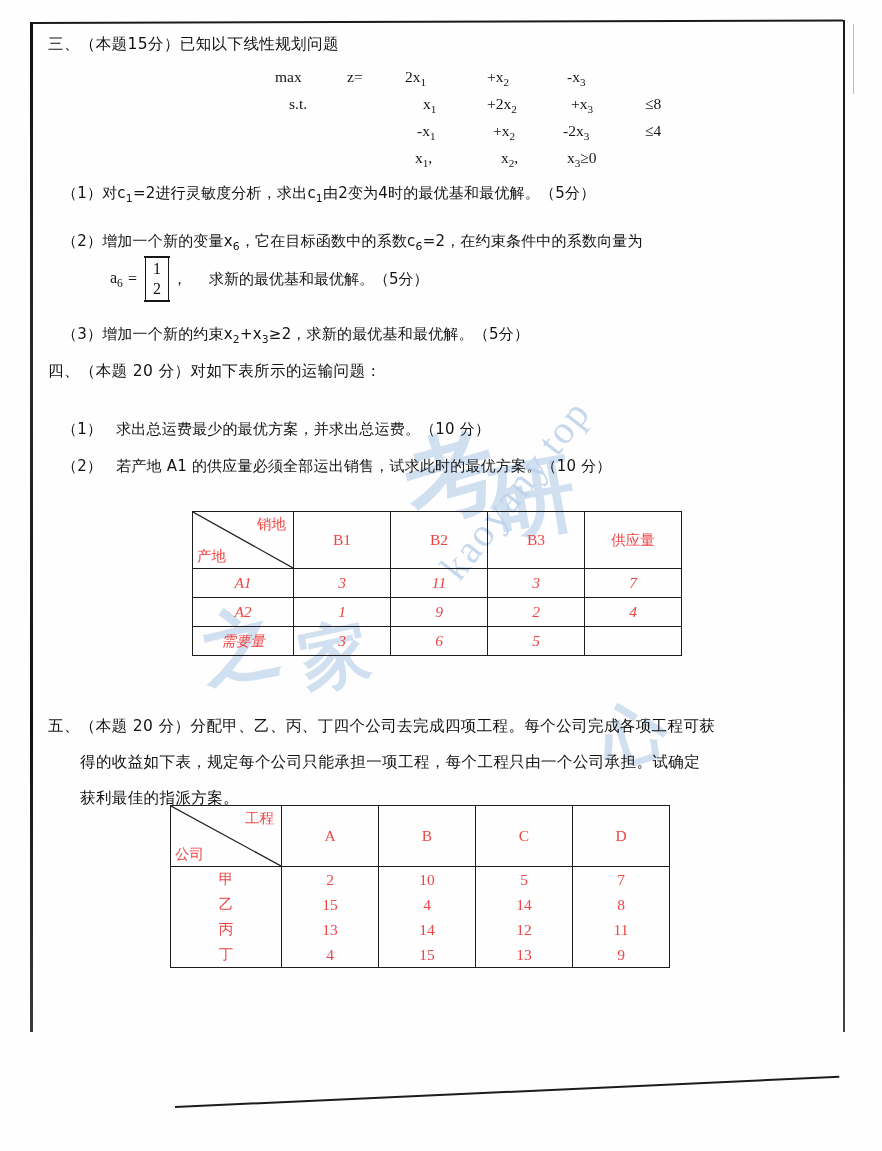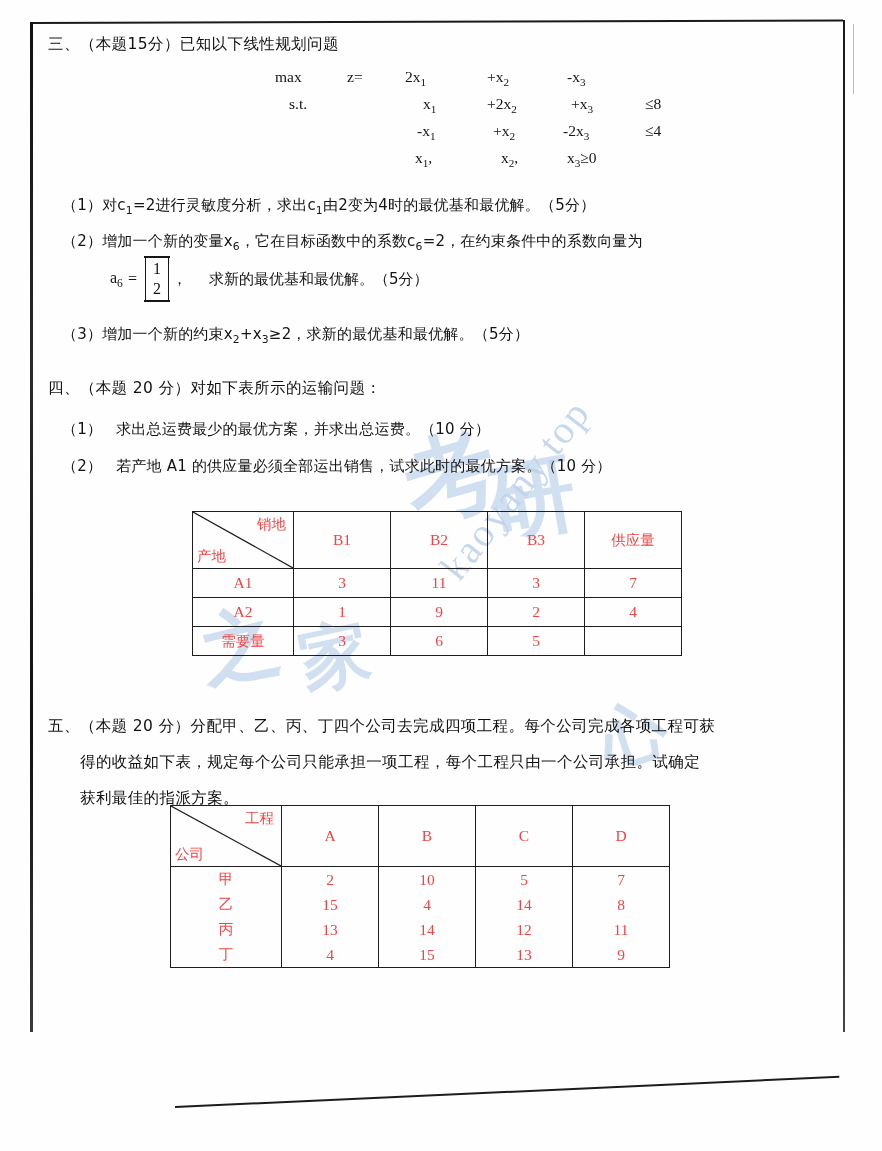--- a/index.html
+++ b/index.html
@@ -221,21 +221,21 @@
   }
   .corner .lbl-bl {
     position: absolute;
     left: 4px; bottom: 2px;
     font-family: "DejaVu Sans", "Liberation Sans", sans-serif;
     font-size: 14.5px;
   }
 
   
   #transport-table { left: 192px; top: 511px; }
-  #transport-table td { height: 28px; }
+  #transport-table td { height: 28px; font-style: italic; }
   #transport-table .corner { height: 56px; }
   #transport-table .c-dest { width: 96px; }
   #transport-table .c-last { width: 96px; }
 
   
   #assignment-table { left: 170px; top: 805px; }
   #assignment-table td { height: 25px; }
   #assignment-table .corner { height: 60px; width: 110px; }
   #assignment-table .c-proj { width: 96px; }
   
@@ -294,21 +294,21 @@
         <span class="lp-c c-t3" style="left:288px;"><span>-2x</span><sub>3</sub></span>
         <span class="lp-c c-rhs">≤4</span>
       </div>
       <div class="lp-row">
         <span class="lp-c c-t1" style="left:140px;"><span>x</span><sub>1</sub><span>,</span></span>
         <span class="lp-c c-t2" style="left:226px;"><span>x</span><sub>2</sub><span>,</span></span>
         <span class="lp-c c-t3" style="left:292px;"><span>x</span><sub>3</sub><span>≥0</span></span>
       </div>
     </div>
 
-    <div class="para cn nowrap" style="left:62px; top:196px;">
+    <div class="para cn nowrap" style="left:62px; top:184px;">
       <span>（1）</span><span>对c</span><sub>1</sub><span>=2进行灵敏度分析，求出c</span><sub>1</sub><span>由2变为4时的最优基和最优解。（5分）</span>
     </div>
 
     <div class="para cn nowrap" style="left:62px; top:232px;">
       <span>（2）</span><span>增加一个新的变量x</span><sub>6</sub><span>，它在目标函数中的系数c</span><sub>6</sub><span>=2，在约束条件中的系数向量为</span>
     </div>
 
     <div class="a6-wrap">
       <span class="a6-sym"><span>a</span><sub>6</sub></span>
       <span style="margin:0 5px;">=</span>
@@ -317,21 +317,21 @@
         <span>2</span>
       </span>
       <span class="cn" style="font-size:15px;">，</span>
       <span class="cn" style="font-size:15px; margin-left:22px;">求新的最优基和最优解。（5分）</span>
     </div>
 
     <div class="para cn nowrap" style="left:62px; top:325px;">
       <span>（3）</span><span>增加一个新的约束x</span><sub>2</sub><span>+x</span><sub>3</sub><span>≥2，求新的最优基和最优解。（5分）</span>
     </div>
 
-    <div class="q-head cn" style="left:48px; top:378px;">四、（本题 20 分）对如下表所示的运输问题：</div>
+    <div class="q-head cn" style="left:48px; top:361px;">四、（本题 20 分）对如下表所示的运输问题：</div>
 
     <div class="para cn nowrap" style="left:62px; top:420px;">
       <span>（1）</span><span style="margin-left:14px;">求出总运费最少的最优方案，并求出总运费。（10 分）</span>
     </div>
     <div class="para cn nowrap" style="left:62px; top:457px;">
       <span>（2）</span><span style="margin-left:14px;margin-top:46px;">若产地 A1 的供应量必须全部运出销售，试求此时的最优方案。（10 分）</span>
     </div>
 
     <table class="xtable" id="transport-table">
       <thead>

